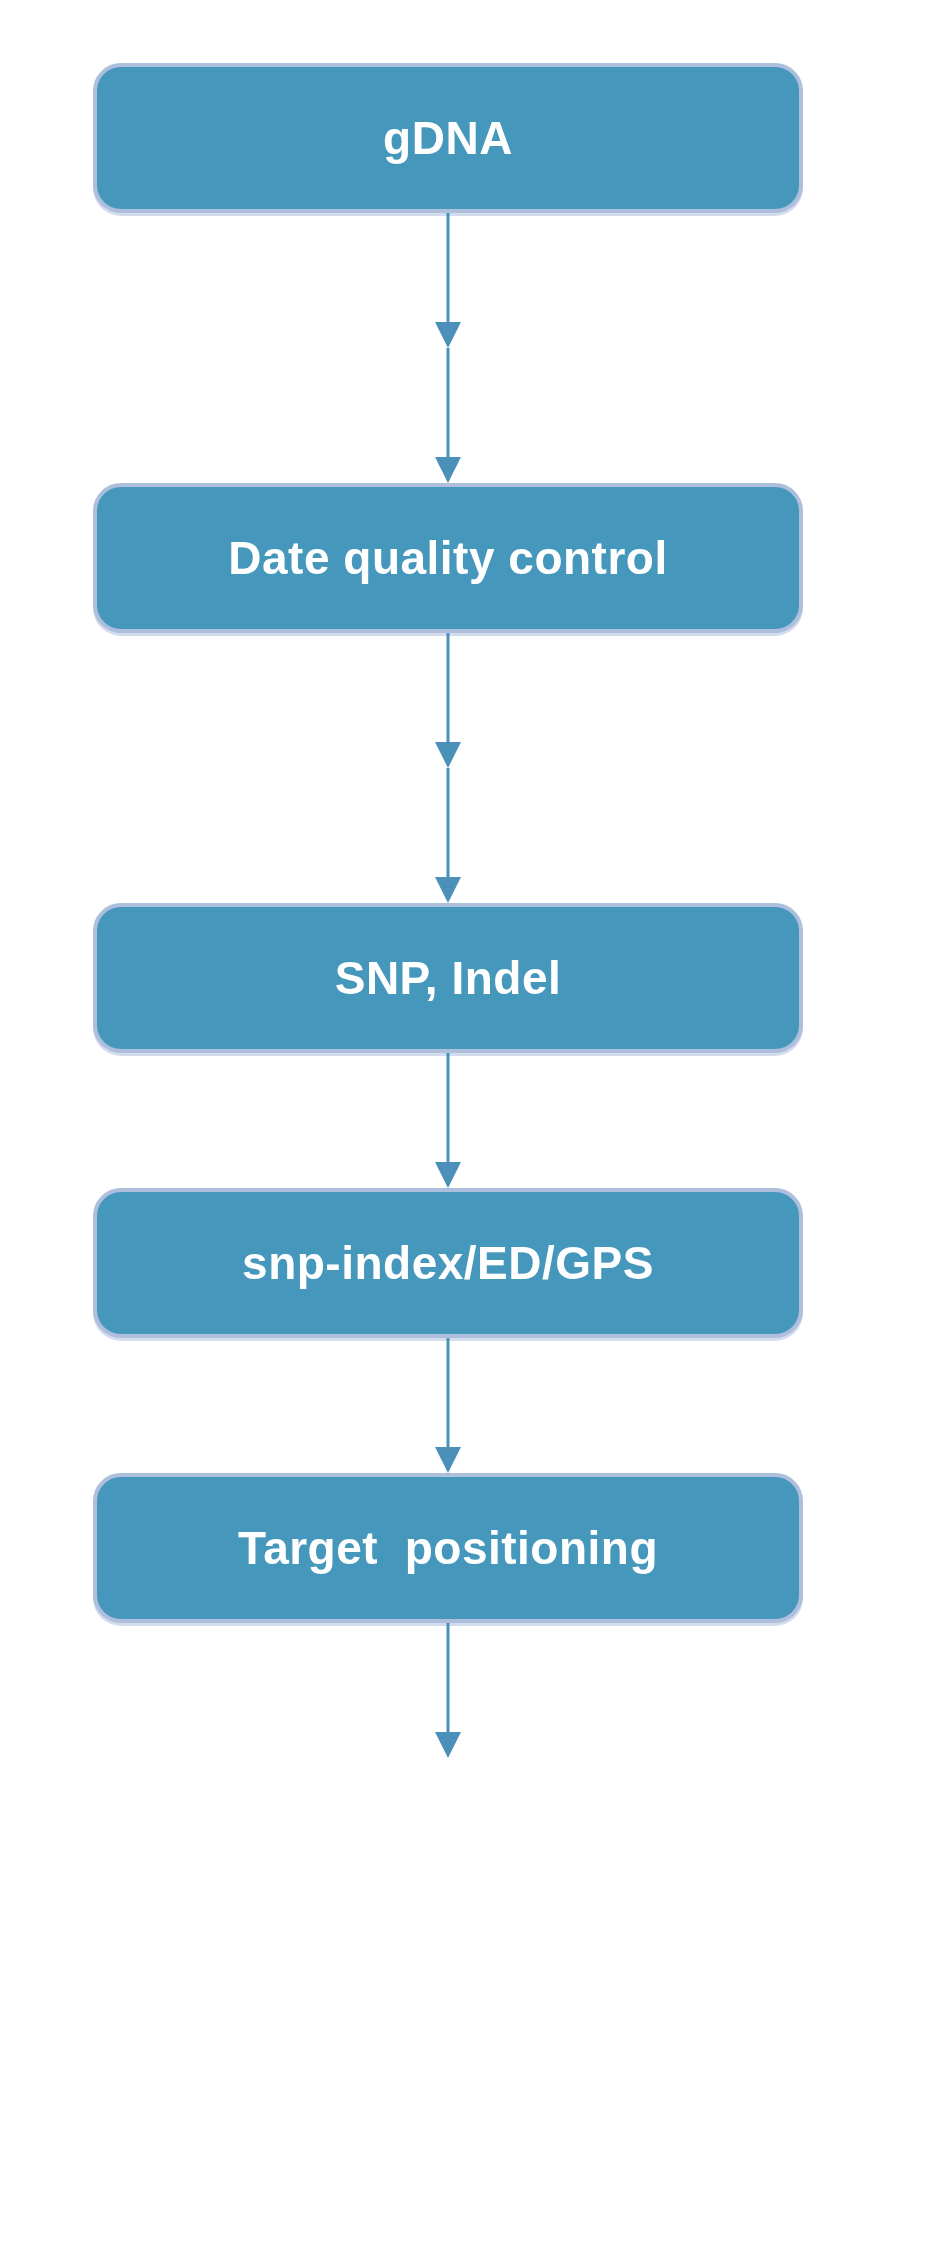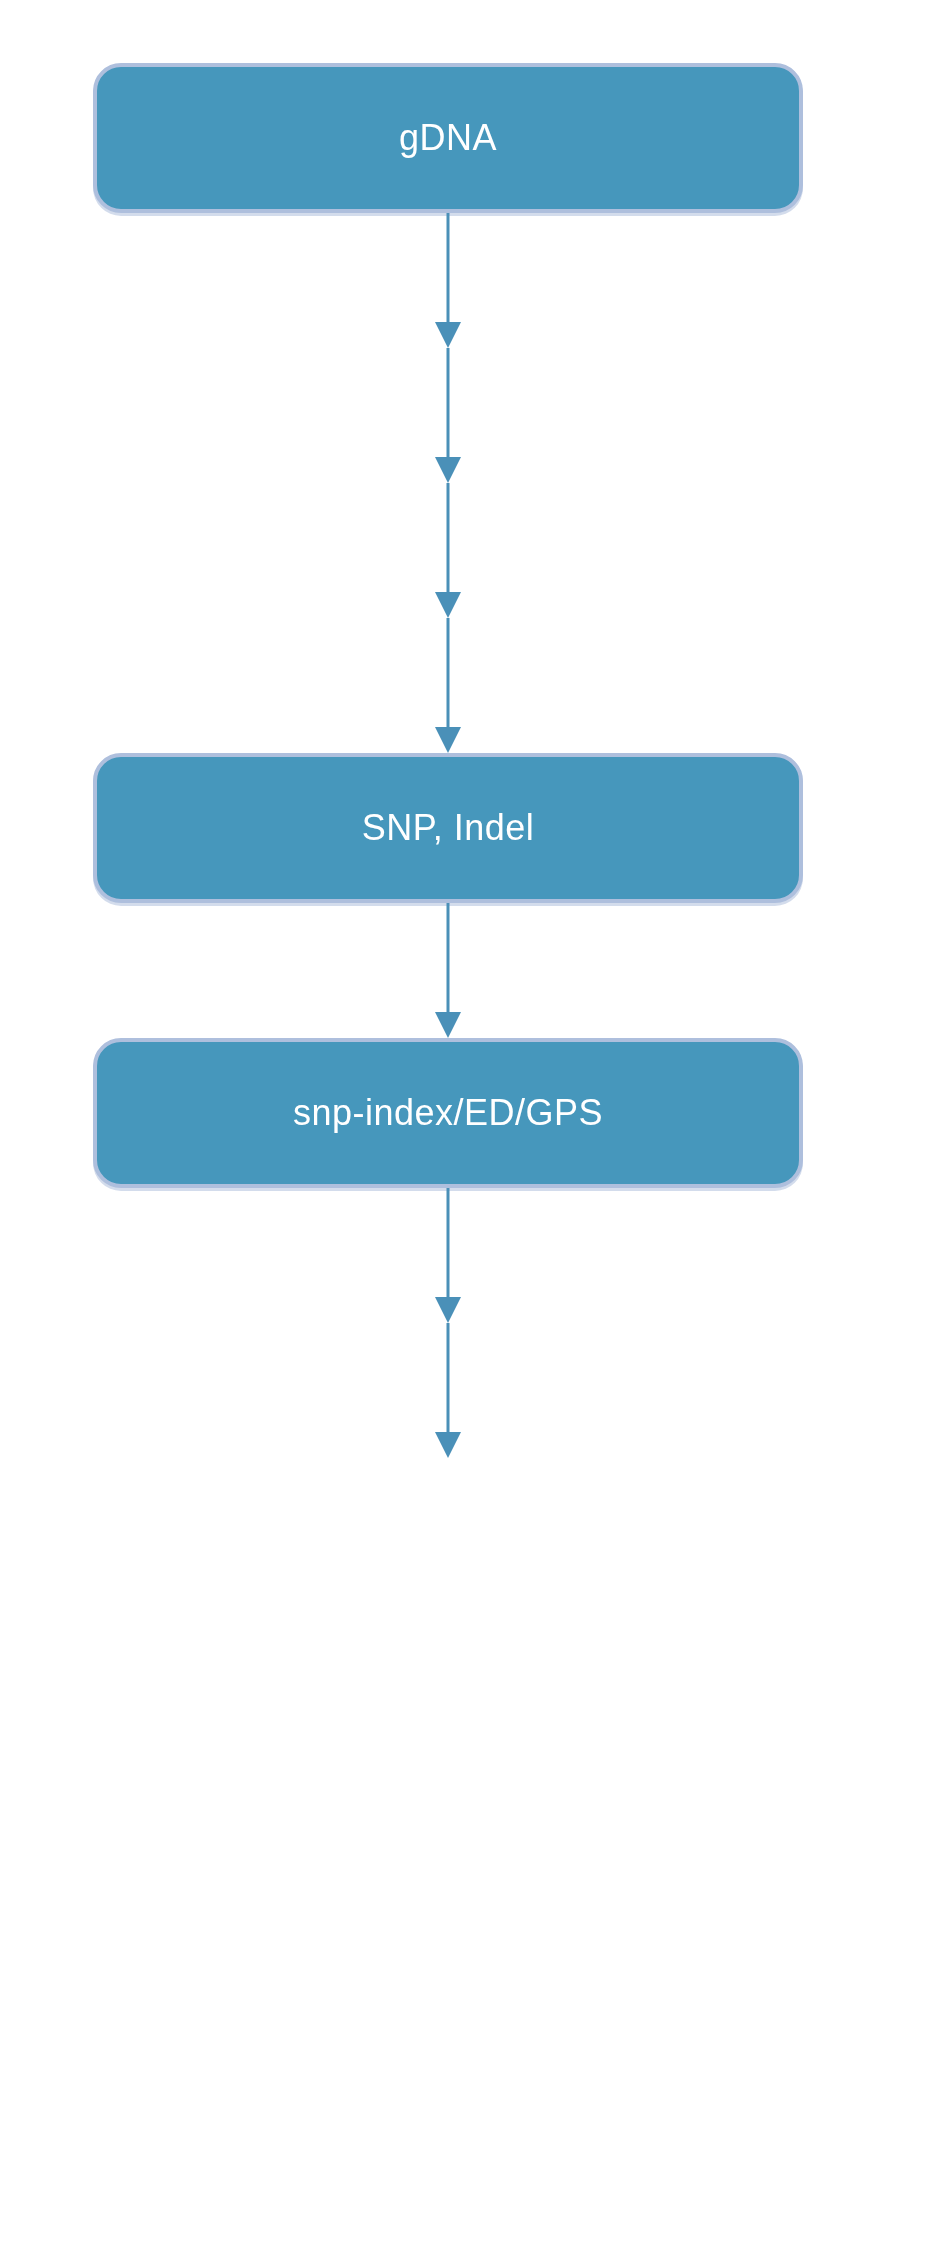--- a/index.html
+++ b/index.html
@@ -32,22 +32,22 @@
     background: var(--node-fill, #4697bc);
     color: var(--text, #ffffff);
     display: flex;
     align-items: center;
     justify-content: center;
     text-align: center;
     padding: 6px 60px;
     box-shadow: 0 3px 0 rgba(174, 191, 221, 0.55);
   }
   .node-label {
-    font-size: 36px;
-    font-weight: 400;
+    font-size: 46px;
+    font-weight: 700;
     line-height: 1.28;
     letter-spacing: 0.5px;
     white-space: pre-wrap;
   }
   .connector {
     position: relative;
     align-self: center;
     width: 28px;
     height: 135px;
   }
@@ -81,20 +81,23 @@
         <span class="node-label">gDNA</span>
       </div>
       <div class="connector">
         <div class="connector-line"></div>
         <div class="connector-head"></div>
       </div>
       <div class="connector">
         <div class="connector-line"></div>
         <div class="connector-head"></div>
       </div>
+      <div class="node">
+        <span class="node-label">Date quality control</span>
+      </div>
       <div class="connector">
         <div class="connector-line"></div>
         <div class="connector-head"></div>
       </div>
       <div class="connector">
         <div class="connector-line"></div>
         <div class="connector-head"></div>
       </div>
       <div class="node">
         <span class="node-label">SNP, Indel</span>
@@ -103,18 +106,21 @@
         <div class="connector-line"></div>
         <div class="connector-head"></div>
       </div>
       <div class="node">
         <span class="node-label">snp-index/ED/GPS</span>
       </div>
       <div class="connector">
         <div class="connector-line"></div>
         <div class="connector-head"></div>
       </div>
+      <div class="node">
+        <span class="node-label">Target  positioning</span>
+      </div>
       <div class="connector">
         <div class="connector-line"></div>
         <div class="connector-head"></div>
       </div>
     </div>
 </div>
 
 </body></html>

